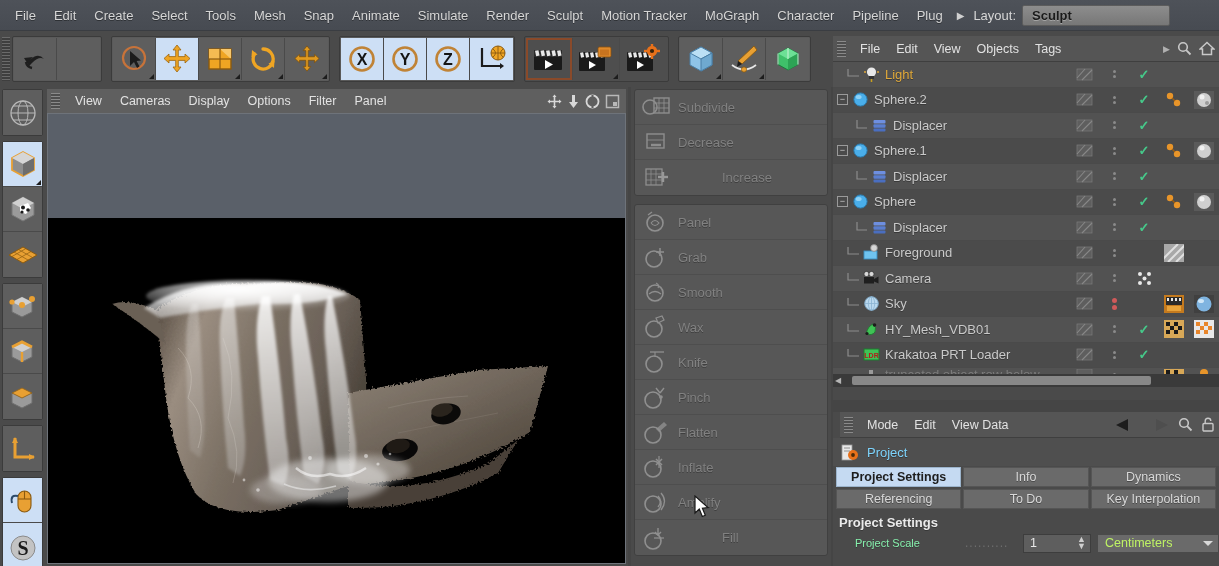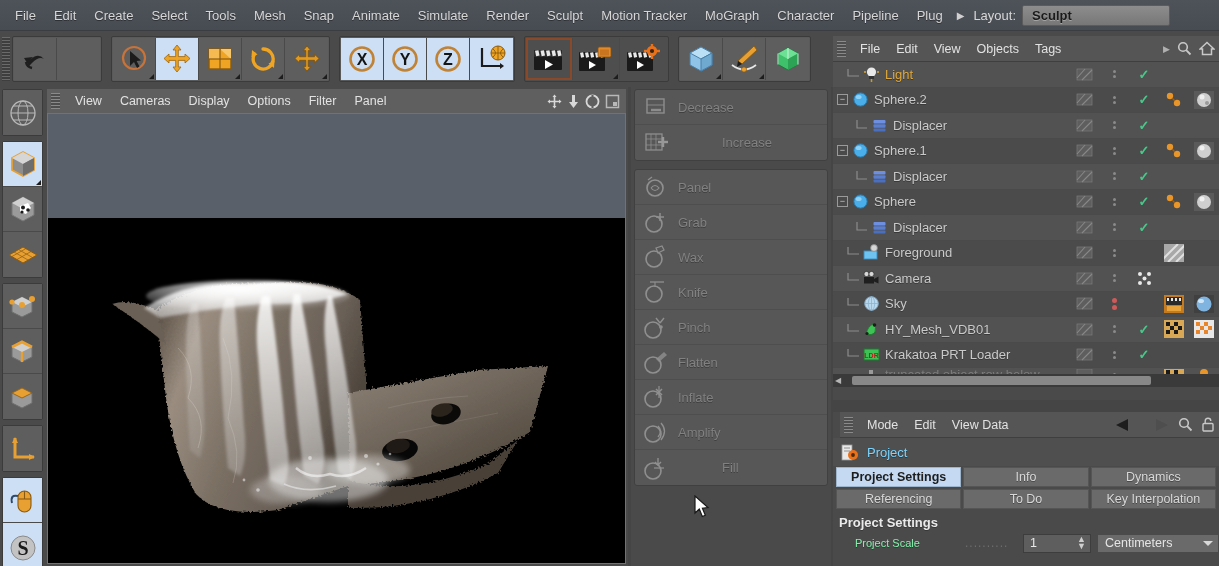--- a/index.html
+++ b/index.html
@@ -175,21 +175,21 @@
   .am-field .flabel { color:#86efac; font-size:11px; width:110px; text-shadow:0 1px 0 #383838; }
   .am-dots { flex:1; color:#6e6e6e; font-size:12px; letter-spacing:1px; overflow:hidden; white-space:nowrap; }
   .numbox {
     width:68px; height:19px; background:#5e5e5e; border:1px solid #3d3d3d;
     color:#e8e8e8; font-size:12.5px; display:flex; align-items:center;
     padding-left:6px; justify-content:space-between; padding-right:4px;
   }
   .spin { color:#cfcfcf; font-size:9px; line-height:7px; }
   .combobox {
     width:122px; height:19px; background:#6a6a6a; border:1px solid #4a4a4a; margin-left:6px;
-    color:#e5e5e5; font-size:12.5px; display:flex; align-items:center; justify-content:space-between;
+    color:#bef264; font-size:12.5px; display:flex; align-items:center; justify-content:space-between;
     padding:0 5px 0 7px;
   }
   .caret { width:0;height:0;border-left:5px solid transparent;border-right:5px solid transparent;border-top:5px solid #d8d8d8; }
 
   
   .cursor { position:absolute; left:694px; top:495px; width:17px; height:24px; pointer-events:none; }
 </style>
 </head>
 <body>
 
@@ -595,20 +595,35 @@
       </div>
     </div>
   </div>
 
   <div class="sculptpanel">
 
     <div class="sgroup">
       <div class="srow">
         <span class="sicon">
           <svg width="30" height="24" viewBox="0 0 30 24">
+            <circle cx="8" cy="12" r="7" fill="none" stroke="#d0d0d0" stroke-width="1.6"></circle>
+            <rect x="12" y="3" width="15" height="15" fill="none" stroke="#d0d0d0" stroke-width="1.4"></rect>
+            <g stroke="#d0d0d0" stroke-width="0.9">
+              <line x1="17" y1="3" x2="17" y2="18"></line>
+                <line x1="22" y1="3" x2="22" y2="18"></line>
+              <line x1="12" y1="8" x2="27" y2="8"></line>
+                <line x1="12" y1="13" x2="27" y2="13"></line>
+            </g>
+          </svg>
+        </span>
+        <span class="slabel">Subdivide</span>
+      </div>
+      <div class="srow">
+        <span class="sicon">
+          <svg width="30" height="24" viewBox="0 0 30 24">
             <rect x="5" y="4" width="17" height="14" fill="none" stroke="#d0d0d0" stroke-width="1.4"></rect>
             <line x1="9" y1="15" x2="19" y2="15" stroke="#d0d0d0" stroke-width="2.4"></line>
             <line x1="5" y1="10" x2="22" y2="10" stroke="#d0d0d0" stroke-width="0.9"></line>
           </svg>
         </span>
         <span class="slabel">Decrease</span>
       </div>
       <div class="srow">
         <span class="sicon">
           <svg width="30" height="24" viewBox="0 0 30 24">
@@ -640,20 +655,30 @@
       </div>
       <div class="srow">
         <span class="sicon">
           <svg width="30" height="24" viewBox="0 0 30 24">
             <circle cx="12" cy="14" r="8" fill="none" stroke="#d4d4d4" stroke-width="1.6"></circle>
             <line x1="18" y1="3" x2="18" y2="11" stroke="#d4d4d4" stroke-width="1.5"></line>
             <line x1="14" y1="7" x2="22" y2="7" stroke="#d4d4d4" stroke-width="1.5"></line>
           </svg>
         </span>
         <span class="slabel">Grab</span>
+      </div>
+      <div class="srow">
+        <span class="sicon">
+          <svg width="30" height="24" viewBox="0 0 30 24">
+            <circle cx="13" cy="13" r="8" fill="none" stroke="#d4d4d4" stroke-width="1.6"></circle>
+            <path d="M7 14 Q13 9 19 14" fill="none" stroke="#d4d4d4" stroke-width="1.3"></path>
+            <path d="M14 3 Q18 5 16 8" fill="none" stroke="#d4d4d4" stroke-width="1.2"></path>
+          </svg>
+        </span>
+        <span class="slabel">Smooth</span>
       </div>
       <div class="srow">
         <span class="sicon">
           <svg width="30" height="24" viewBox="0 0 30 24">
             <circle cx="12" cy="14" r="8" fill="none" stroke="#d4d4d4" stroke-width="1.6"></circle>
             <path d="M14 3 L20 1 L22 5 L16 8 Z" fill="none" stroke="#d4d4d4" stroke-width="1.2"></path>
           </svg>
         </span>
         <span class="slabel">Wax</span>
       </div>

